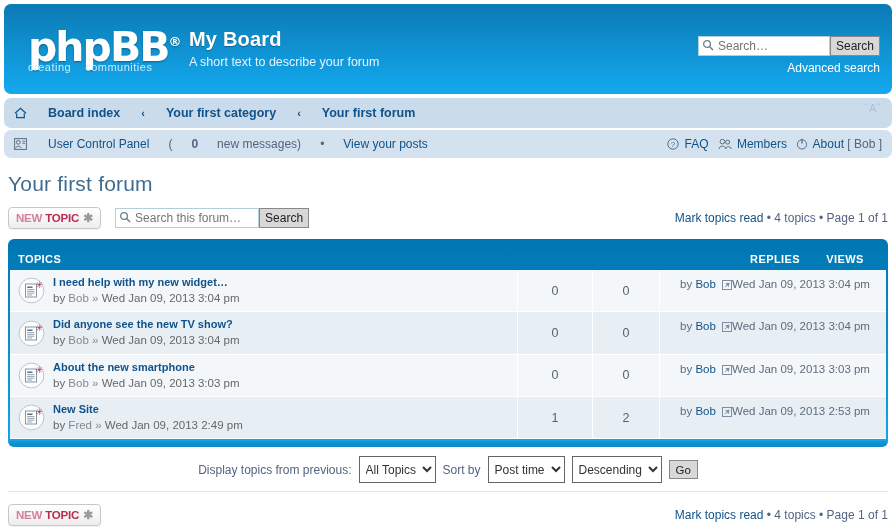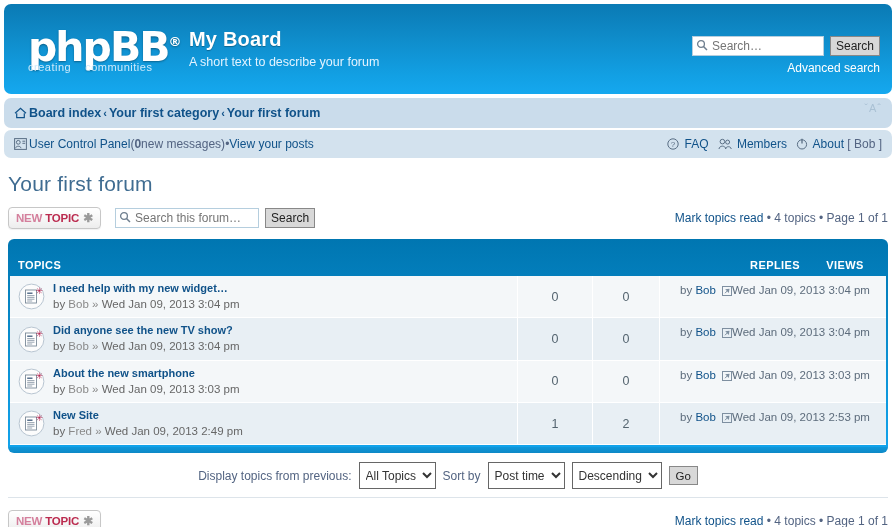--- a/index.html
+++ b/index.html
@@ -106,21 +106,20 @@
   }
   .magnifier {
     position: absolute;
     left: 4px;
     top: 3px;
     width: 12px;
     height: 12px;
     pointer-events: none;
   }
   .search-btn {
-    margin-left: 6px;
     font-family: "Liberation Sans", sans-serif;
     font-size: 12px;
     padding: 2px 5px;
     border: 1px solid #888;
     background: #d8d8d8;
     color: #222;
     cursor: pointer;
   }
   .adv-search {
     display: block;
@@ -139,21 +138,21 @@
     padding: 4px 10px;
     display: flex;
     align-items: center;
     position: relative;
   }
   .navbar.secondary {
     background: #d3e2ee;
     margin-top: 2px;
     height: 20px;
   }
-  .nav-left { display: flex; align-items: center; gap: 0; flex: 1; }
+  .nav-left { display: flex; align-items: center; gap: 19px; flex: 1; }
   .nav-right { display: flex; align-items: center; gap: 9px; }
   .crumb {
     color: #105289;
     font-weight: bold;
     font-size: 12.5px;
     text-decoration: none;
   }
   .crumb-sep { color: #105289; font-weight: bold; font-size: 11px; margin: 0 2px; }
   .nav-link {
     color: #105289;
@@ -224,21 +223,21 @@
     top: 5px;
     font-size: 12px;
     color: #536482;
   }
   .topic-meta a { color: #105289; text-decoration: none; }
 
   
   .forumbg {
     background: linear-gradient(to bottom, #0076b1 0%, #12a3eb 100%);
     border-radius: 6px 6px 0 0;
-    padding: 15px 2px 2px 2px;
+    padding: 9px 2px 2px 2px;
   }
   .table-head {
     display: flex;
     align-items: center;
     height: 22px;
     padding: 0 8px;
     color: #ffffff;
     font-size: 11px;
     font-weight: bold;
     letter-spacing: .4px;

